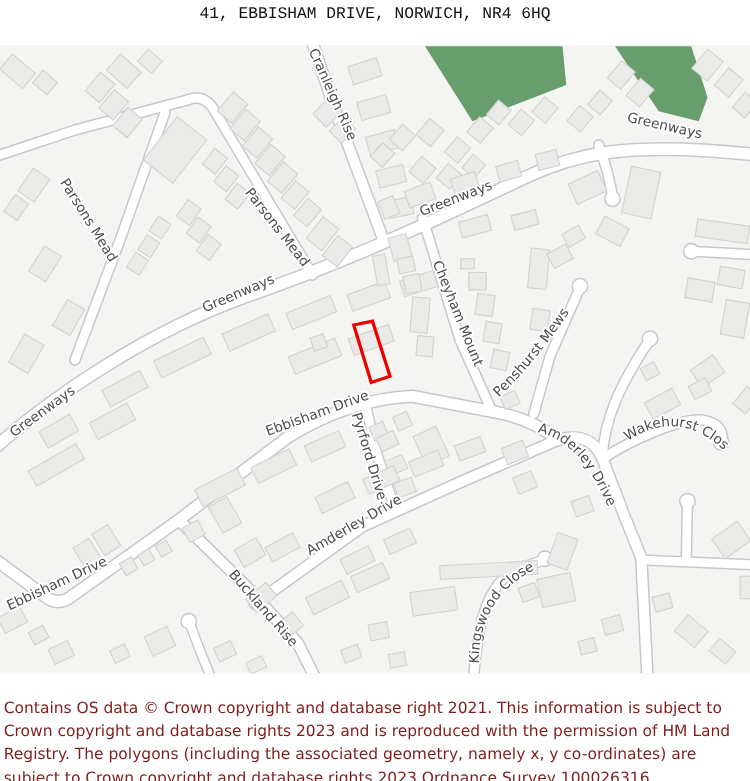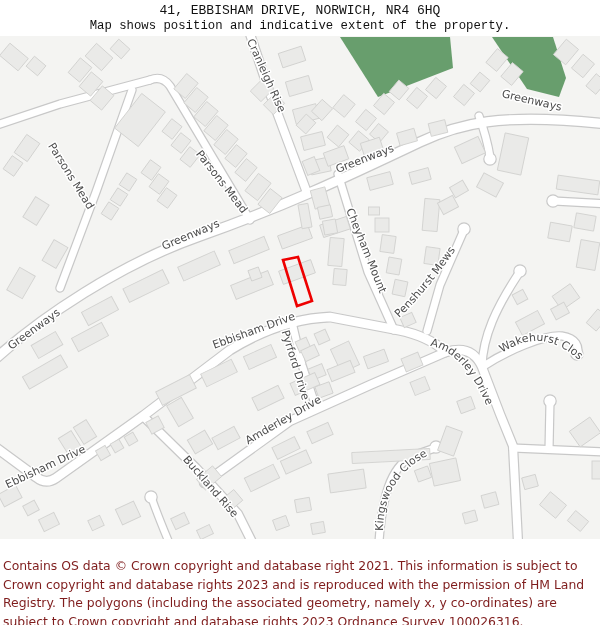--- a/index.html
+++ b/index.html
@@ -14,21 +14,20 @@
   .street-label{font-family:"DejaVu Sans",sans-serif;font-size:11px;fill:#4c4c4c;
                 stroke:#ffffff;stroke-width:3px;paint-order:stroke;stroke-linejoin:round;}
   .footer{position:absolute;top:555px;left:0;width:596px;padding:2px 2px 0 3px;
           font-size:12.4px;line-height:18.6px;color:#7f1d1d;background:#fff;}
 </style>
 </head>
 <body>
 
 <div class="header">
   <div class="title">41, EBBISHAM DRIVE, NORWICH, NR4 6HQ</div>
-  <div class="subtitle">Map shows position and indicative extent of the property.</div>
 </div>
 
 <div class="map-wrap">
   <svg id="map-svg" width="600" height="503" viewBox="0 36 600 503" xmlns="http://www.w3.org/2000/svg">
       <rect x="0" y="36" width="600" height="503" fill="#f4f4f2"></rect>
       <polygon points="340,37 450,37 453,68 378,97" fill="#689e6d"></polygon>
       <polygon points="492,37 553,37 566,78 559,97 527,89" fill="#689e6d"></polygon>
       <path d="M -6,360 C 40,318 120,264 200,236 C 280,208 340,180 420,142 C 458,124 500,112 606,124" fill="none" stroke="#c8c8c8" stroke-width="11.4" stroke-linecap="round" stroke-linejoin="round"></path>
       <path d="M 60,288 L 96,192 L 132,90" fill="none" stroke="#c8c8c8" stroke-width="9.4" stroke-linecap="round" stroke-linejoin="round"></path>
       <path d="M -6,126 L 60,104 L 150,80" fill="none" stroke="#c8c8c8" stroke-width="9.4" stroke-linecap="round" stroke-linejoin="round"></path>

